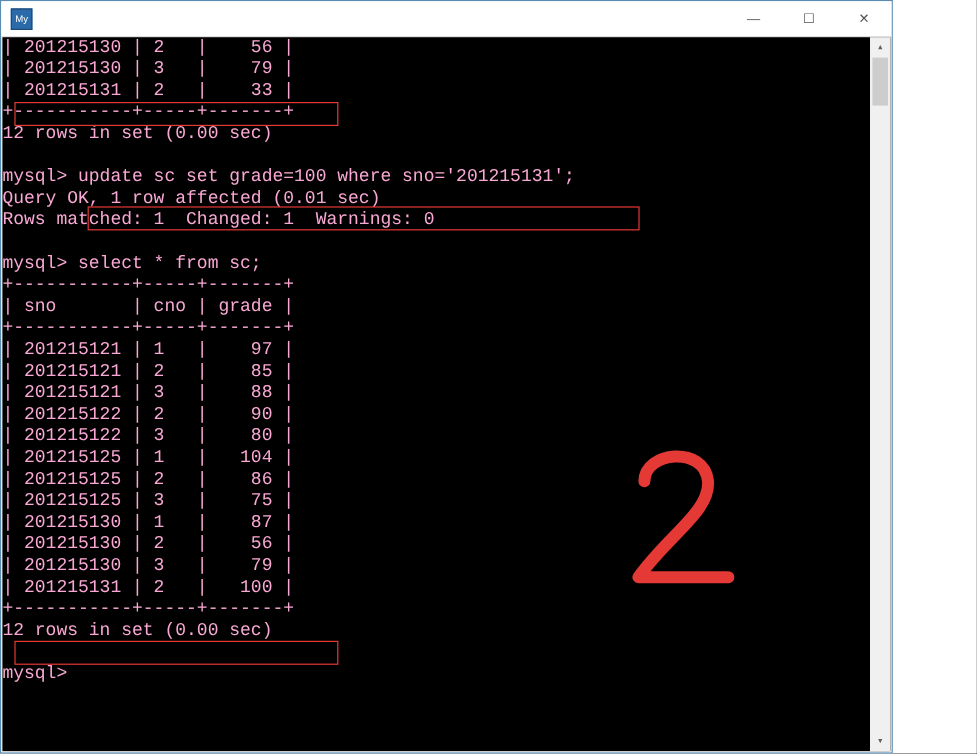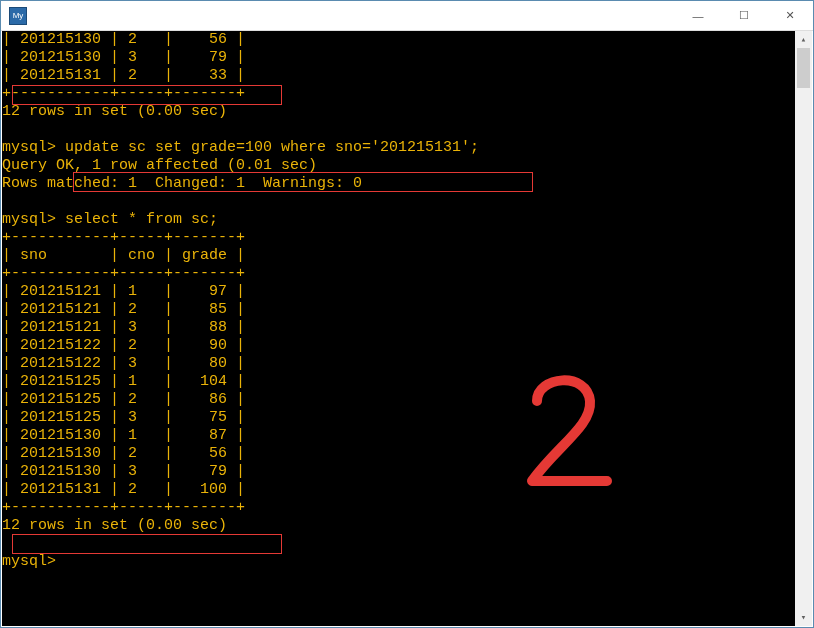--- a/index.html
+++ b/index.html
@@ -1,29 +1,29 @@
 <!DOCTYPE html>
 <html><head>
 <meta charset="utf-8">
 <style>
   * { margin:0; padding:0; box-sizing:border-box; }
   html,body { width:814px; height:628px; font-family: Consolas, "Courier New", monospace; font-size:15px; }
-  .window { width:814px; height:628px; border:1px solid #5a8bb0; background:#fff; position:relative; overflow:hidden; }
+  .window { width:744px; height:628px; border:1px solid #5a8bb0; background:#fff; position:relative; overflow:hidden; }
   .titlebar { height:30px; background:#fff; display:flex; align-items:center; border-bottom:1px solid #ddd; }
   .titlebar .icon { width:18px; height:18px; margin:0 6px 0 8px; background:#2b6aa8; border:1px solid #1b4a78; display:flex; align-items:center; justify-content:center; color:#fff; font-size:8px; font-family:Arial; }
   .titlebar .title { flex:0 0 auto; color:#000; font-family: "Segoe UI", Arial, sans-serif; font-size:12px; }
   .titlebar .spacer { flex:1; }
   .winbtn { width:46px; height:29px; display:flex; align-items:center; justify-content:center; color:#555; font-family: "Segoe UI Symbol", sans-serif; font-size:11px; }
   .client { position:absolute; top:30px; left:1px; right:1px; bottom:1px; background:#000; overflow:hidden; }
   .scrollbar { position:absolute; right:0; top:0; bottom:0; width:17px; background:#f0f0f0; }
   .scrollbtn { height:17px; background:#f0f0f0; display:flex; align-items:center; justify-content:center; color:#606060; font-size:9px; }
   .scrolltrack { position:absolute; top:17px; bottom:17px; left:0; right:0; background:#f0f0f0; }
   .scrollthumb { position:absolute; left:2px; right:2px; top:0; height:40px; background:#cdcdcd; }
   .scrollbar .down { position:absolute; bottom:0; left:0; right:0; }
-  .term { position:absolute; top:0; left:0; right:17px; bottom:0; color:#eab308; white-space:pre; line-height:18px; padding:0; overflow:hidden; }
+  .term { position:absolute; top:0; left:0; right:17px; bottom:0; color:#f9a8d4; white-space:pre; line-height:18px; padding:0; overflow:hidden; }
   .redbox { position:absolute; border:1px solid #e53935; pointer-events:none; }
   .annot { position:absolute; pointer-events:none; }
 </style>
 </head>
 <body>
 
 <div class="window">
   <div class="titlebar">
     <div class="icon">My</div>
     <div class="spacer"></div>

